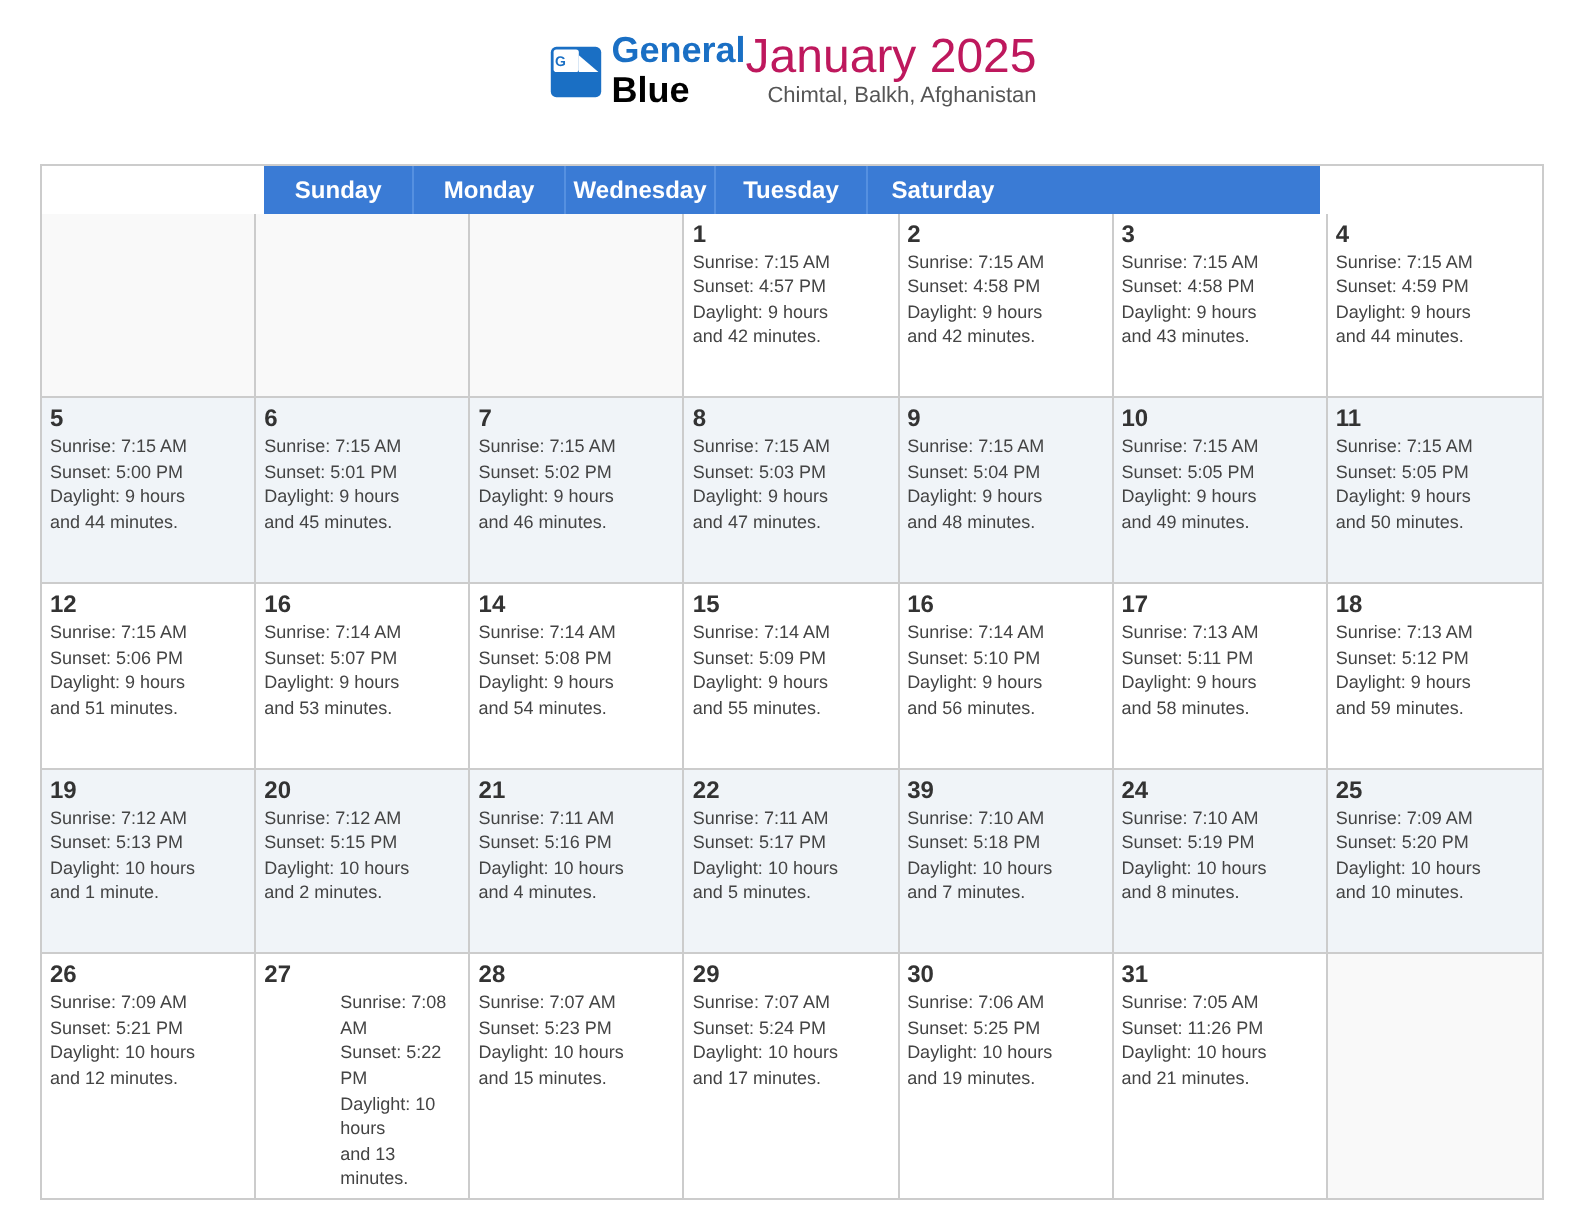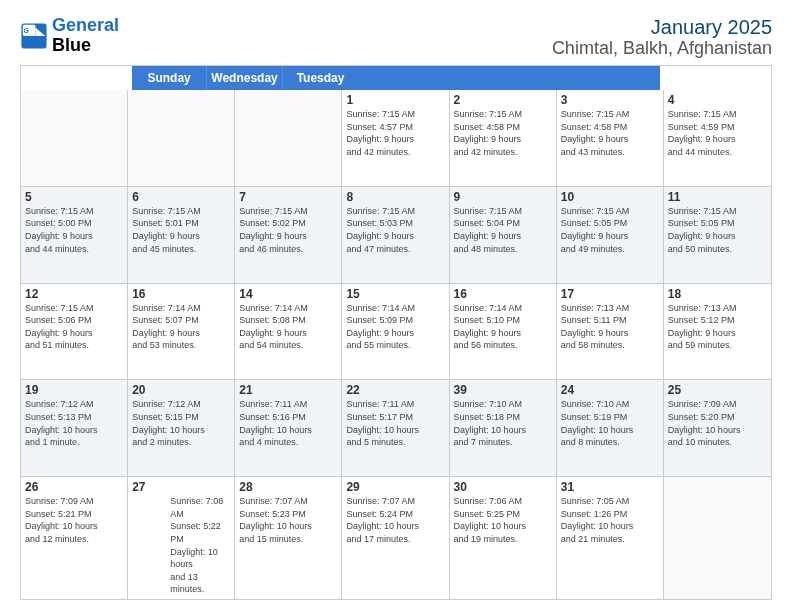--- a/index.html
+++ b/index.html
@@ -12,23 +12,23 @@
     }
     .page {
       width: 792px;
       height: 612px;
       padding: 16px 20px 12px 20px;
       display: flex;
       flex-direction: column;
     }
     .header {
       display: flex;
-      justify-content: space-between;
+      justify-content: center;
       align-items: flex-start;
-      margin-bottom: 6px;
+      margin-bottom: 26px;
     }
     .logo {
       display: flex;
       align-items: center;
       gap: 4px;
     }
     .logo-text {
       font-size: 18px;
       font-weight: bold;
       color: #333;
@@ -38,27 +38,27 @@
       color: #1a6fc4;
     }
     .logo-icon {
       width: 28px;
       height: 28px;
     }
     .title-area {
       text-align: right;
     }
     .month-title {
-      font-size: 20px;
+      font-size: 24px;
       font-weight: normal;
-      color: #0c4a6e;
+      color: #be185d;
       line-height: 1.1;
     }
     .location {
-      font-size: 18px;
+      font-size: 11px;
       color: #555;
     }
     .calendar {
       flex: 1;
       border: 1px solid #ccc;
       display: flex;
       flex-direction: column;
       align-items: center;
     }
     .day-headers {
@@ -134,22 +134,24 @@
     </div>
     <div class="title-area">
       <div class="month-title">January 2025</div>
       <div class="location">Chimtal, Balkh, Afghanistan</div>
     </div>
   </div>
 
   <div class="calendar">
     <div class="day-headers">
     <div class="day-header">Sunday</div>
+        <div class="day-header">Monday</div>
         <div class="day-header">Wednesday</div>
         <div class="day-header">Tuesday</div>
+        <div class="day-header">Saturday</div>
       </div>
     <div class="calendar-body">
     <div class="calendar-row">
           <div class="cell empty"></div>
           <div class="cell empty"></div>
           <div class="cell empty"></div>
           <div class="cell">
             <span class="cell-number">1</span>
             <div class="cell-info" style="white-space: pre-line;">Sunrise: 7:15 AM
 Sunset: 4:57 PM
@@ -363,21 +365,21 @@
           <div class="cell">
             <span class="cell-number">30</span>
             <div class="cell-info" style="white-space: pre-line;">Sunrise: 7:06 AM
 Sunset: 5:25 PM
 Daylight: 10 hours
 and 19 minutes.</div>
           </div>
           <div class="cell">
             <span class="cell-number">31</span>
             <div class="cell-info" style="white-space: pre-line;">Sunrise: 7:05 AM
-Sunset: 1:26 PM
+Sunset: 11:26 PM
 Daylight: 10 hours
 and 21 minutes.</div>
           </div>
           <div class="cell empty"></div>
         </div>
       </div>
   </div>
 </div>
 
 </body></html>

